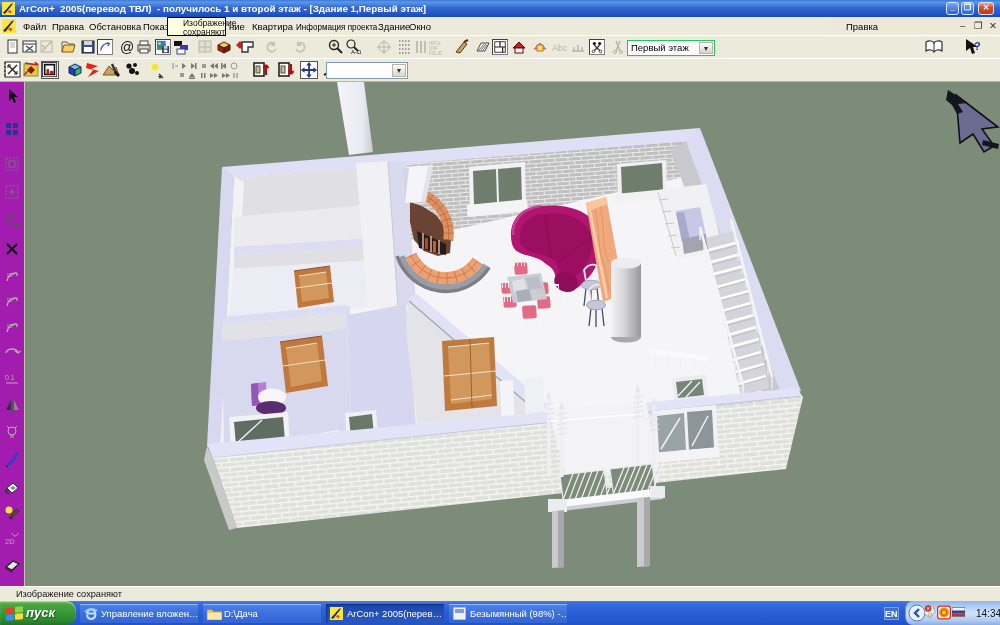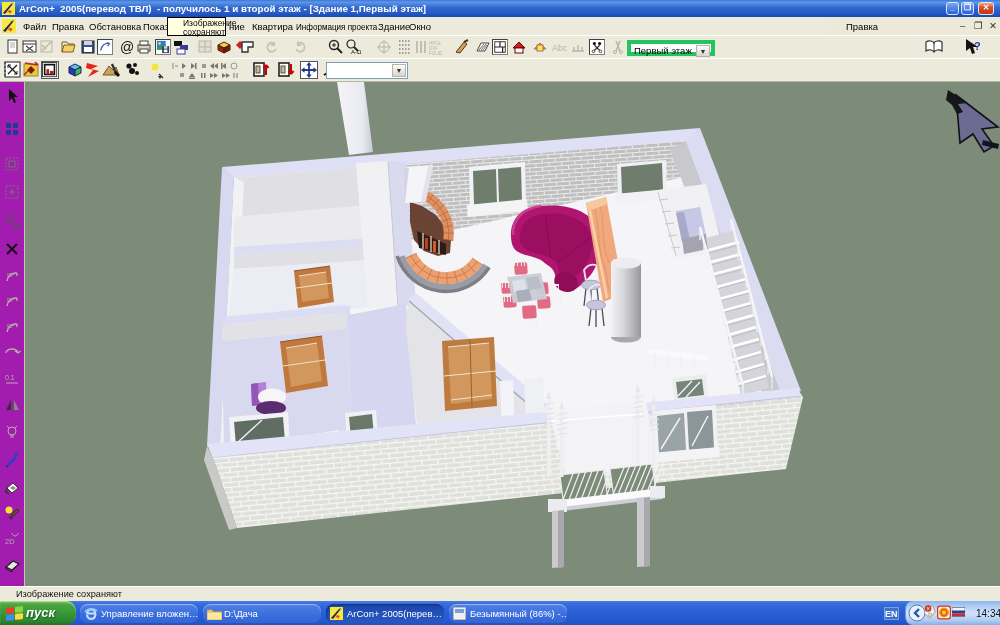--- a/index.html
+++ b/index.html
@@ -14,21 +14,21 @@
 #tb2{position:absolute;left:0;top:58px;width:1000px;height:24px;background:#eceadb;border-top:1px solid #fff;border-bottom:1px solid #b9b5a6}
 #lefttb{position:absolute;left:0;top:82px;width:25px;height:504px;background:#a21caf;border-right:1px solid #c8c4b4}
 #viewport{position:absolute;left:25px;top:82px;width:975px;height:504px;background:#7d8c79}
 #statusbar{position:absolute;left:0;top:586px;width:1000px;height:15px;background:#eceadb;border-top:1px solid #fff;font-size:9.2px;color:#111;padding-left:16px;line-height:14px}
 #taskbar{position:absolute;left:0;top:601px;width:1000px;height:34px;
  background:linear-gradient(to bottom,#4b81e4 0%,#3a6fe0 6%,#2a5fd7 30%,#2458ce 60%,#1c46ae 88%,#15379d 100%)}
 #startbtn{position:absolute;left:0;top:0;width:76px;height:24px;border-radius:0 10px 10px 0;
  background:linear-gradient(to bottom,#7dbd68 0%,#4aa73e 15%,#389838 50%,#2d842f 85%,#256f28 100%);
  box-shadow:inset 0 1px 1px #b7e0a0}
 #startbtn span{position:absolute;left:26px;top:4px;color:#fff;font-weight:bold;font-style:italic;font-size:13px;text-shadow:1px 1px 1px #1d5a20}
-.taskbtn{position:absolute;top:3px;height:19px;border-radius:8px;
+.taskbtn{position:absolute;top:3px;height:19px;border-radius:0;
  background:linear-gradient(to bottom,#6b97e8 0%,#4a7ce2 12%,#3b6fdd 55%,#3464d4 100%);
  box-shadow:inset 0 1px 0 #8fb3f0;color:#fff;font-size:9.5px;line-height:19px;white-space:nowrap;overflow:hidden}
 .taskbtn .lbl{position:absolute;left:21px;top:0}
 .taskbtn.active{background:linear-gradient(to bottom,#1d44a8 0%,#2350b8 50%,#2a58c4 100%);box-shadow:inset 1px 1px 2px #12307e}
 #tray{position:absolute;right:0;top:0;width:95px;height:24px;
  background:linear-gradient(to bottom,#8fb5ec 0%,#b9d4f6 30%,#cfe2fa 50%,#b1cdf3 80%,#89aee8 100%);
  border-left:1px solid #6f98d8;border-radius:8px 0 0 8px}
 #tooltip{position:absolute;left:167px;top:17px;width:59px;height:19px;background:#ffffe1;border:1px solid #000;font-size:8.5px;line-height:8.5px;color:#000;padding-top:1px;padding-left:15px;z-index:50}
 .ic16{position:absolute;width:16px;height:16px}
 </style></head>
@@ -191,21 +191,21 @@
       <circle cx="11" cy="4" r="1.8" fill="#111"></circle>
       <path d="M5,6 L11,12 M11,6 L5,12" stroke="#333" stroke-width="1.4"></path>
       <circle cx="4" cy="13" r="1.5" fill="none" stroke="#333"></circle>
       <circle cx="12" cy="13" r="1.5" fill="none" stroke="#333"></circle>
     </svg>
     <svg class="ic16" style="left:610px;top:3px;" viewBox="0 0 16 16">
       <path d="M6,2 L10,12 M10,2 L6,12" stroke="#b8b5a8" stroke-width="1.4"></path>
       <circle cx="5" cy="13" r="1.5" fill="none" stroke="#b8b5a8"></circle>
       <circle cx="11" cy="13" r="1.5" fill="none" stroke="#b8b5a8"></circle>
     </svg>
-    <div class="abs" style="left:627px;top:4px;width:88px;height:16px;background:#fff;border:4px solid #22c55e;font-size:9.5px;line-height:14px;padding-left:3px">Первый этаж<div class="abs" style="right:1px;top:1px;width:14px;height:12px;background:linear-gradient(#fdfdfd,#d8d4cc);border:1px solid #b8b4a4;font-size:7px;line-height:11px;text-align:center;color:#333">▼</div></div>
+    <div class="abs" style="left:627px;top:4px;width:88px;height:16px;background:#fff;border:1px solid #22c55e;font-size:9.5px;line-height:14px;padding-left:3px">Первый этаж<div class="abs" style="right:1px;top:1px;width:14px;height:12px;background:linear-gradient(#fdfdfd,#d8d4cc);border:1px solid #b8b4a4;font-size:7px;line-height:11px;text-align:center;color:#333">▼</div></div>
     <svg class="ic16" style="left:925px;top:3px;width:18px" viewBox="0 0 18 16">
       <path d="M1,3 C4,1 8,2 9,4 C10,2 14,1 17,3 V12 C14,10 10,11 9,13 C8,11 4,10 1,12 Z" fill="#fff" stroke="#333" stroke-width="1.2"></path>
       <path d="M9,4 V13" stroke="#333"></path>
     </svg>
     <svg class="ic16" style="left:963px;top:2px;width:20px;height:18px" viewBox="0 0 20 18">
       <path d="M3,1 L3,13 L7,10 L9,16 L12,15 L10,9 L15,9 Z" fill="#111"></path>
       <text x="11" y="12" font-size="11" font-weight="bold" fill="#2233aa">?</text>
     </svg>
   </div>
 <div id="tb2">
@@ -743,21 +743,21 @@
         <path d="M1,11 L9,2 L11,1 L10,3 L3,12 Z" fill="#2a2060"></path>
         <path d="M7,8 l3,1 -2,3 -1,-2 -2,1 z" fill="#e05818"></path>
       </svg>
   <span class="lbl">ArCon+ 2005(перев…</span>
  </div>
  <div class="taskbtn" style="left:449px;width:118px">
   <svg style="position:absolute;left:4px;top:3px" width="13" height="13" viewBox="0 0 13 13">
         <rect width="13" height="13" fill="#f0f0f0" stroke="#888"></rect>
         <rect x="2" y="2" width="9" height="4" fill="#7aa0d8"></rect>
       </svg>
-  <span class="lbl">Безымянный (86%) -…</span>
+  <span class="lbl">Безымянный (98%) -…</span>
  </div>
  <div class="abs" style="left:884px;top:6px;width:15px;height:13px;background:#3d72c8;color:#fff;font-size:9px;font-weight:bold;text-align:left;line-height:13px;border:1px solid #7aa0e0">EN</div>
  <div id="tray">
   <svg style="position:absolute;left:2px;top:3px" width="18" height="18" viewBox="0 0 18 18">
         <circle cx="9" cy="9" r="8" fill="#e9f2fc" stroke="#5a7ab8"></circle>
         <path d="M11,5 l-4,4 4,4" fill="none" stroke="#2a52a8" stroke-width="2.4"></path>
       </svg>
   <svg style="position:absolute;left:16px;top:3px" width="15" height="16" viewBox="0 0 17 18">
         <path d="M4,2 h8 l3,7 -6,7 -6,-5 z" fill="#f2f2ea" stroke="#999"></path>
         <circle cx="7" cy="5" r="3.6" fill="#d33022"></circle>

